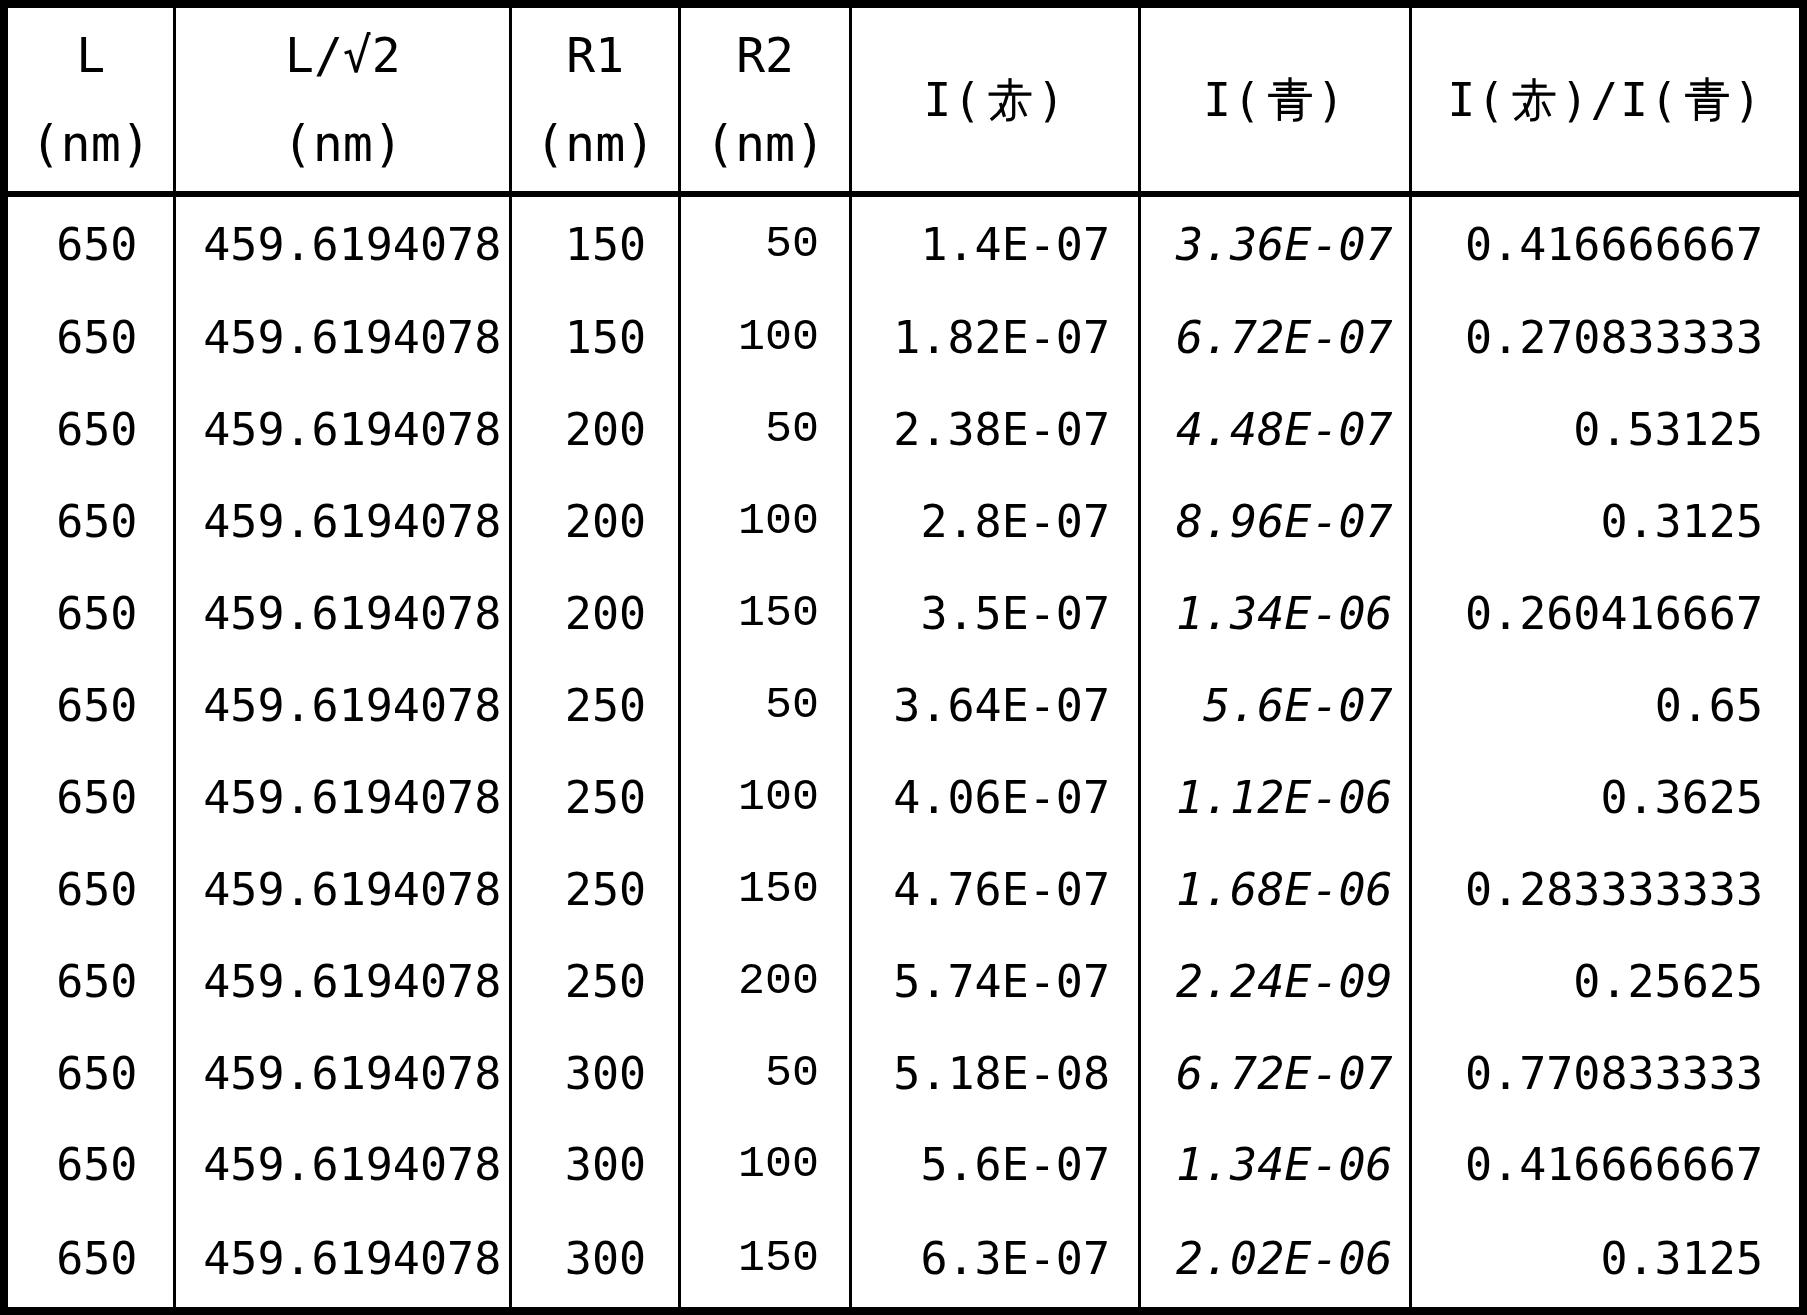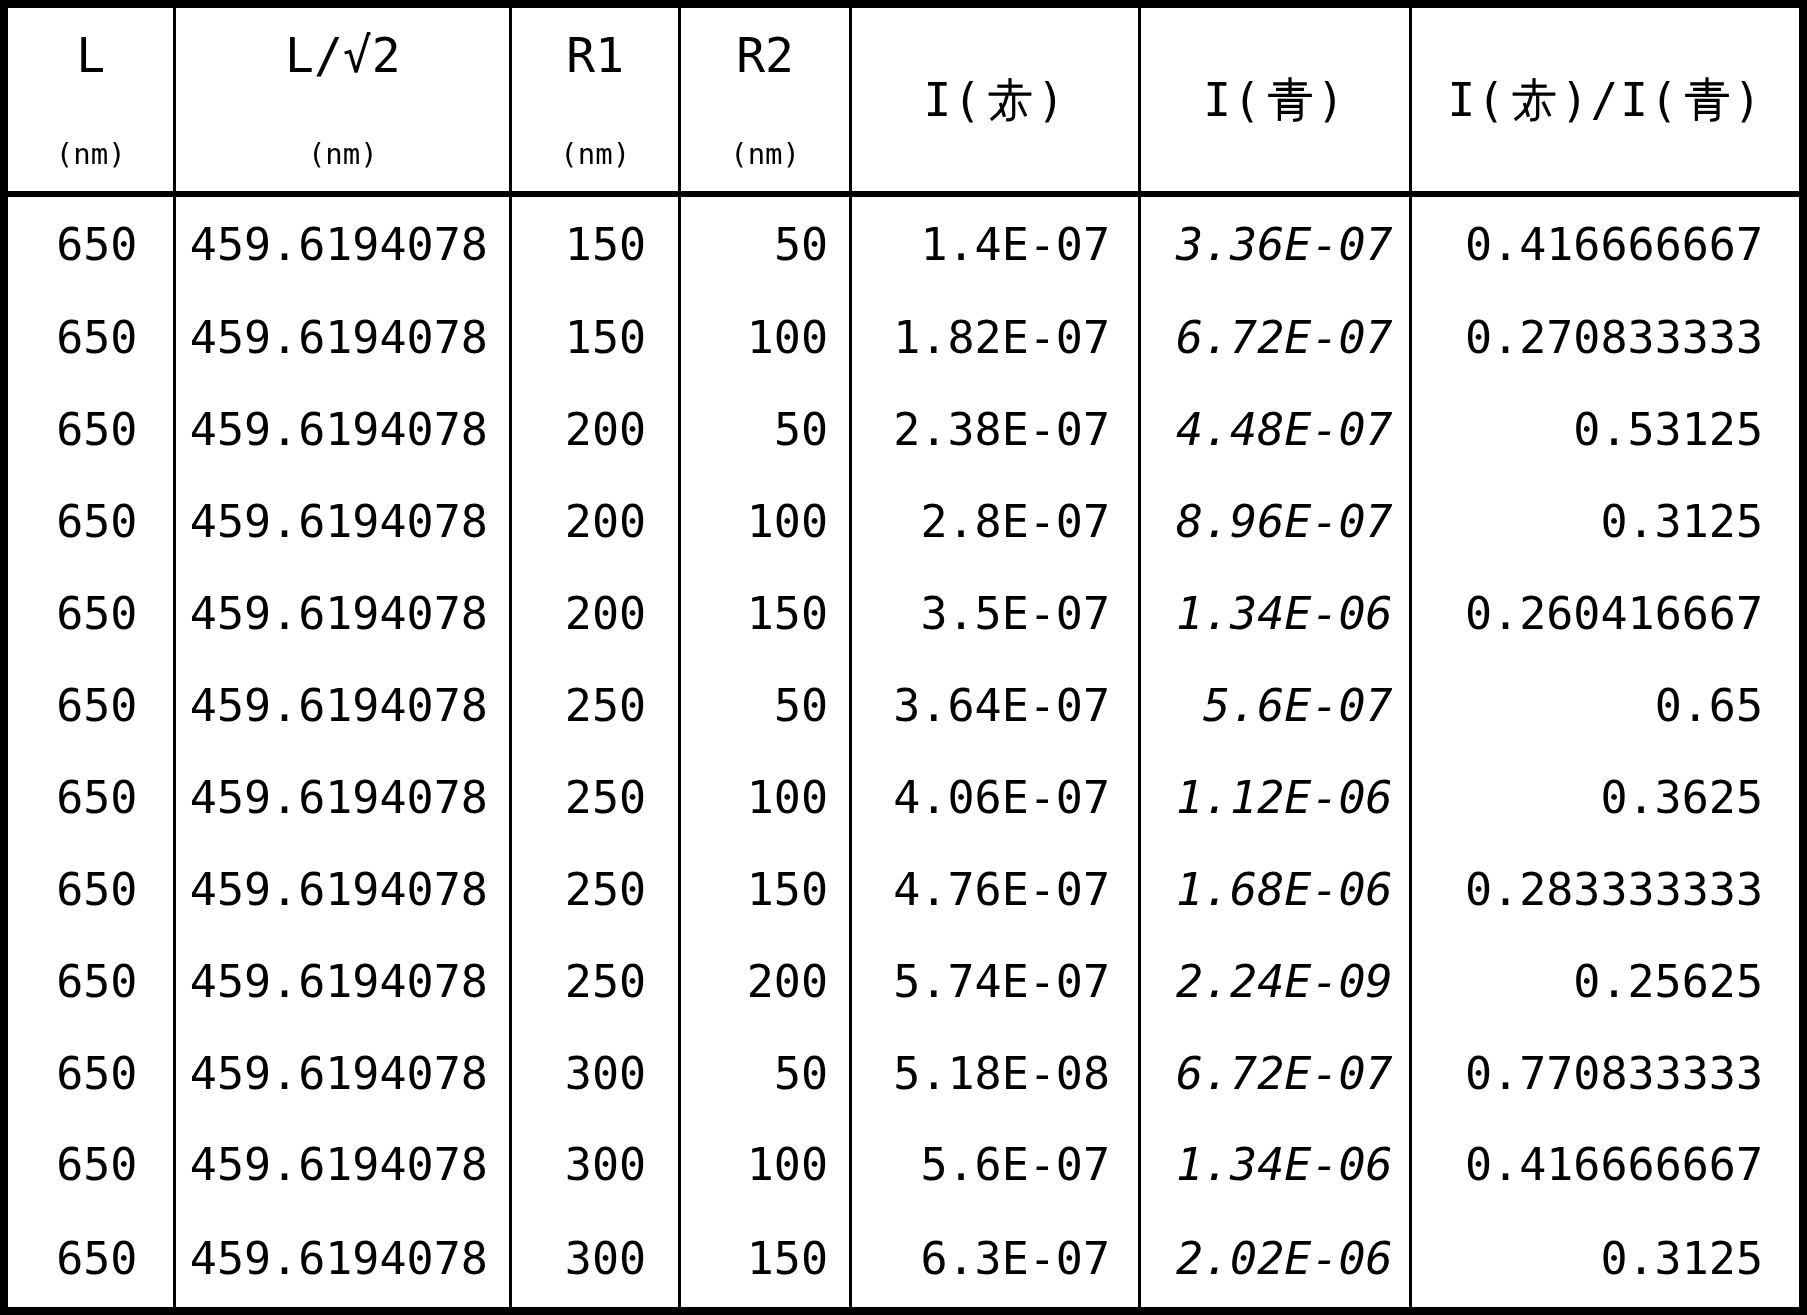--- a/index.html
+++ b/index.html
@@ -42,35 +42,35 @@
   }
   .hdr-stack {
     display: flex;
     flex-direction: column;
     justify-content: space-between;
     align-items: center;
     height: 138px;
     margin: 0 auto;
   }
   .hdr-line1 { font-size: 48px; line-height: 1; }
-  .hdr-line2 { font-size: 29px; line-height: 1; }
+  .hdr-line2 { font-size: 50px; line-height: 1; }
   .hdr-single { font-size: 46px; letter-spacing: 2px; }
 
   
   .scan-table tbody td {
     font-size: 45px;
     text-align: right;
     vertical-align: middle;
     padding: 0 28px 0 0;
     line-height: 1;
   }
   .scan-table tbody td.c0 { padding-right: 36px; }
-  .scan-table tbody td.c1 { text-align: center; padding-right: 8px; }
+  .scan-table tbody td.c1 { padding-right: 8px; }
   .scan-table tbody td.c2 { padding-right: 32px; }
-  .scan-table tbody td.c3 { padding-right: 21px; }
+  .scan-table tbody td.c3 { padding-right: 30px; font-family: Liberation Mono, monospace; }
   .scan-table tbody td.c4 { padding-right: 28px; text-align: right; }
   .scan-table tbody td.c5 { padding-right: 16px; font-style: italic; }
   .scan-table tbody td.c6 { padding-right: 36px; margin-left: 17px; }
 
   
   .kanji {
     width: 46px;
     height: 46px;
     vertical-align: -7px;
     margin: 0 4px;

